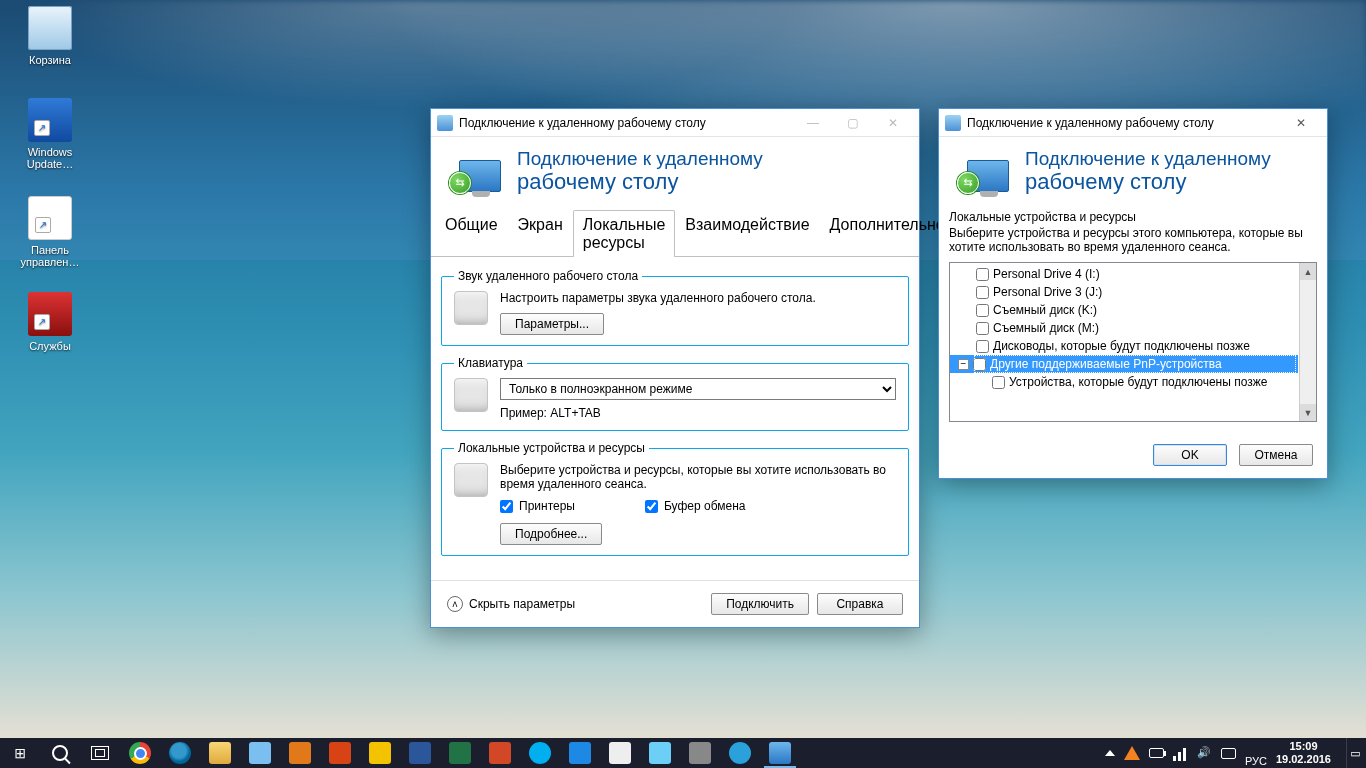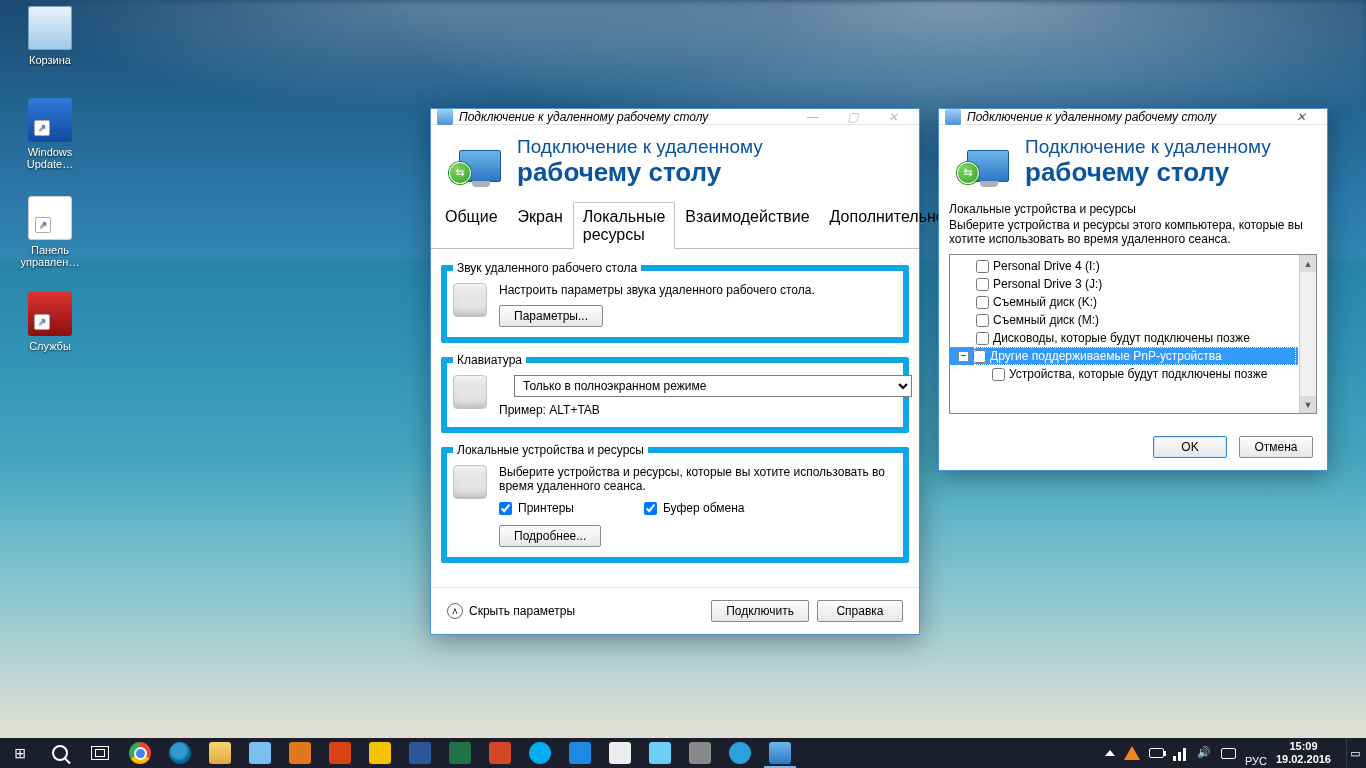--- a/index.html
+++ b/index.html
@@ -21,53 +21,53 @@
 .desktop-icon .ic { width:44px; height:44px; margin:0 auto 4px; border-radius:3px; }
 .bin{ background:linear-gradient(#e9f4fb,#9fc8e6); box-shadow:inset 0 0 0 1px #7aa3c4;}
 .win-up{ background:linear-gradient(#2f7bd8,#1149a0);}
 .ctrl-panel{ background:#fff; border:1px solid #ccc;}
 .services{ background:linear-gradient(#d33,#8a0f0f);}
 .desktop-icon .ic.overlay::after{ content:"↗"; position:absolute; left:6px; bottom:6px; background:#fff;
   color:#1a73e8; width:14px;height:14px;font-size:10px;line-height:14px;border:1px solid #aaa;border-radius:2px;}
 
 
 .window { position:absolute; background:#fff; border:1px solid #4b91d6; box-shadow:0 6px 24px rgba(0,0,0,.35); }
-.titlebar { display:flex; align-items:center; height:16px; padding:0 6px; font-size:12px; color:#000;
-  background:#fff; border-bottom:1px solid #e4e4e4;font-style:italic;}
+.titlebar { display:flex; align-items:center; height:28px; padding:0 6px; font-size:12px; color:#000;
+  background:#fff; border-bottom:1px solid #e4e4e4;}
 .titlebar .tico { width:16px; height:16px; margin-right:6px;
   background:linear-gradient(#9cd2f1,#4b91d6); border-radius:2px; }
 .titlebar .spacer{flex:1;}
 .winbtn { width:40px;height:24px;display:flex;align-items:center;justify-content:center;color:#555;}
 .winbtn.disabled{color:#bbb;}
 
 .banner{ display:flex; align-items:center; padding:12px 18px 16px; background:#fff;}
 .banner .logo{ width:52px;height:40px; position:relative; margin-right:16px;}
 .banner .logo .scr{position:absolute;right:0;bottom:0;width:42px;height:32px;background:linear-gradient(#6db6ec,#2b77c4);border-radius:2px;border:1px solid #195a97;}
 .banner .logo .scr::after{content:"";position:absolute;left:12px;bottom:-6px;width:18px;height:6px;background:#b0b0b0;border-radius:0 0 4px 4px;}
 .banner .logo .circ{position:absolute;left:0;bottom:-2px;width:22px;height:22px;border-radius:50%;background:radial-gradient(circle at 30% 30%,#7cd960,#3a9e28);border:1px solid #fff;box-shadow:0 0 0 1px #258f15;}
 .banner .logo .circ::after{content:"⇆";color:#fff;font-size:11px;position:absolute;inset:0;display:flex;align-items:center;justify-content:center;}
 .banner .title{ color:#0a54a0; font-weight:400;}
 .banner .title .l1{font-size:19px; line-height:1.1;}
-.banner .title .l2{font-size:26px; font-weight:700; line-height:1.1;}
+.banner .title .l2{font-size:22px; font-weight:400; line-height:1.1;}
 
 .tabs{ display:flex; padding:0 4px; font-size:16px; border-bottom:1px solid #c0c0c0; background:#fff;}
 .tab{ padding:5px 9px; border:1px solid transparent; border-bottom:none; margin-bottom:-1px; color:#000; cursor:default;}
 .tab.active{ background:#fff; border-color:#c0c0c0; border-radius:2px 2px 0 0;}
 .body{ padding:6px 10px 10px; font-size:12px; color:#000;}
 
-fieldset{ border:6px solid #0ea5e9; margin:6px 0 10px; padding:8px 6px 10px; border-radius:2px;}
+fieldset{ border:1px solid #0ea5e9; margin:6px 0 10px; padding:8px 12px 10px; border-radius:2px;}
 legend{ font-size:12px; padding:0 4px;}
 .row{ display:flex; align-items:flex-start; gap:12px;}
 .secicon{ width:34px; height:34px; flex:none; background:#e6e6e6; border:1px solid #c4c4c4; border-radius:4px;
   box-shadow:inset 0 8px 12px -8px #fff, inset 0 -8px 12px -8px #999;}
 .col{flex:1;}
 .btn{ display:inline-block; min-width:84px; padding:3px 14px; font-size:12px; text-align:center;
   border:1px solid #8a8a8a; background:linear-gradient(#fdfdfd,#e7e7e7); border-radius:2px; cursor:default;}
 .btn.primary{ border-color:#3c86d4; box-shadow:inset 0 0 0 1px #cfe4f8;}
-select{ width:100%; padding:2px 4px; font-size:12px; border:1px solid #7a7a7a; background:#fff;margin-left:15px;}
+select{ width:100%; padding:2px 4px; font-size:12px; border:1px solid #7a7a7a; background:#fff;}
 label.ck{ display:inline-flex; align-items:center; gap:6px; font-size:12px;}
 input[type=checkbox]{ width:13px; height:13px; margin:0;}
 
 .footer{ display:flex; align-items:center; padding:12px 16px; gap:8px; border-top:1px solid #e0e0e0; margin-top:4px;}
 .footer .expand{ display:flex; align-items:center; gap:6px; color:#000; font-size:12px;}
 .footer .expand .circ{ width:16px;height:16px;border:1px solid #6a6a6a;border-radius:50%;display:flex;align-items:center;justify-content:center;font-size:10px;background:#fff;}
 .footer .spacer{flex:1;}
 
 
 .grouplabel{ font-size:12px; padding:4px 10px 0;}

